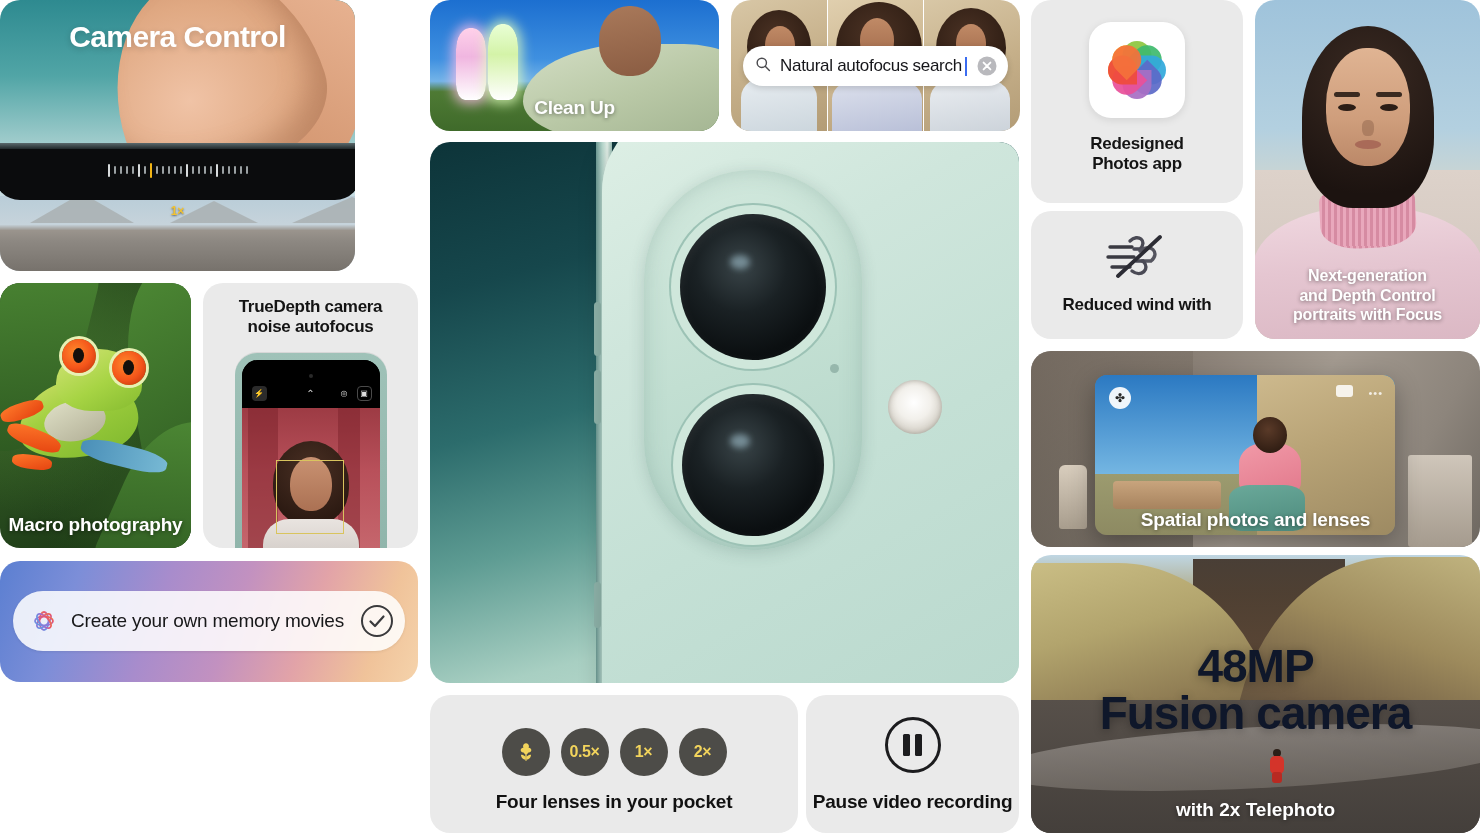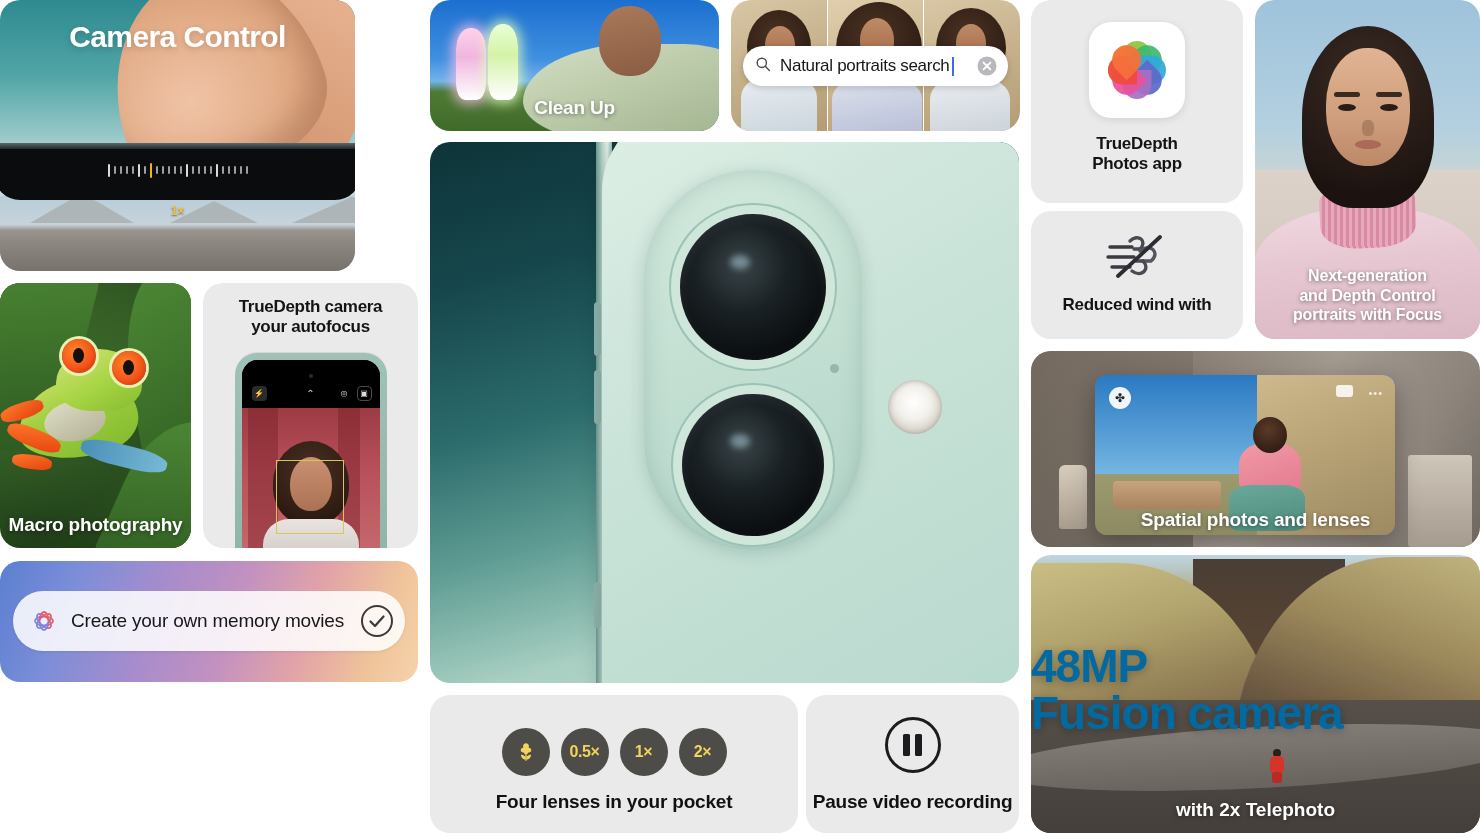--- a/index.html
+++ b/index.html
@@ -430,22 +430,22 @@
   .fc-floor { position:absolute; left:0; right:0; bottom:0; height:48%; background: linear-gradient(180deg,#57504a,#443f3b); }
   .fc-path {
     position:absolute; left:-8%; bottom:16%; width:118%; height:22%;
     background: linear-gradient(180deg,#8b8580,#6e6862);
     border-radius: 50%;
     transform: rotate(-3deg);
     opacity:.85;
   }
   .fc-runner { position:absolute; left:53%; bottom:18%; width:16px; height:34px; }
   .fc-title {
-    position:absolute; left:0; right:0; top: 88px; 
-    color:#0369a1; font-weight:700; letter-spacing:-1px; line-height:1.02;
+    position:absolute; left:0; right:0; top: 88px; text-align:center;
+    color:#0f172a; font-weight:700; letter-spacing:-1px; line-height:1.02;
     text-shadow: 0 2px 10px rgba(0,0,0,.30); z-index:5;
   }
   .fc-l1 { font-size: 46px; }
   .fc-l2 { font-size: 46px; }
   .fc-sub {
     position:absolute; left:0; right:0; bottom: 12px; text-align:center;
     color:#fff; font-size:19px; font-weight:700;
     text-shadow: 0 1px 5px rgba(0,0,0,.45); z-index:5;
   }
 </style>
@@ -512,21 +512,21 @@
       </div>
     <div class="frog-leg" style="left:6px;top:146px;width:56px;height:18px;transform:rotate(22deg);"></div>
     <div class="frog-leg" style="left:0px;top:120px;width:44px;height:16px;transform:rotate(-18deg);"></div>
     <div class="frog-leg" style="left:12px;top:172px;width:40px;height:14px;transform:rotate(8deg);"></div>
     <div class="cap">Macro photography</div>
   </div>
 
   <div class="card gray" id="truedepth-card">
     <div class="lbl-dark td-title">
       <div>TrueDepth camera</div>
-      <div>your autofocus</div>
+      <div>noise autofocus</div>
     </div>
     <div class="td-phone">
       <div class="td-screen">
         <div class="td-view">
           <div class="td-wall" style="left:6px;top:0;width:30px;bottom:0;"></div>
           <div class="td-wall" style="left:96px;top:0;width:22px;bottom:0;"></div>
           <div class="td-person">
             <div class="td-hair"></div>
             <div class="td-face"></div>
             <div class="td-shirt"></div>
@@ -609,21 +609,21 @@
         <div class="ns-body" style="left:6px;width:80px;height:54px;background:linear-gradient(170deg,#eceff3,#ccd3da);"></div>
       </div>
     </div>
     <div class="ns-searchfield">
       <span>
         <svg viewBox="0 0 20 20" width="16" height="16">
           <circle cx="8.5" cy="8.5" r="5.8" fill="none" stroke="#4b4b4f" stroke-width="1.8"></circle>
           <line x1="12.8" y1="12.8" x2="18" y2="18" stroke="#4b4b4f" stroke-width="1.8" stroke-linecap="round"></line>
         </svg>
       </span>
-      <span class="ns-text">Natural portraits search</span>
+      <span class="ns-text">Natural autofocus search</span>
       <span class="ns-caret"></span>
       <span class="ns-clear">
         <svg viewBox="0 0 22 22" width="22" height="22">
           <circle cx="11" cy="11" r="9.5" fill="#b9b9bd"></circle>
           <path d="M7.6 7.6 L14.4 14.4 M14.4 7.6 L7.6 14.4" stroke="#fff" stroke-width="1.9" stroke-linecap="round"></path>
         </svg>
       </span>
     </div>
   </div>
 
@@ -672,21 +672,21 @@
       <div class="petal" style="background:#8dc63f;transform:rotate(0deg) translate(-14.5px,-29px);"></div>
       <div class="petal" style="background:#3fba6e;transform:rotate(45deg) translate(-14.5px,-29px);"></div>
       <div class="petal" style="background:#33a9dc;transform:rotate(90deg) translate(-14.5px,-29px);"></div>
       <div class="petal" style="background:#5c6bc8;transform:rotate(135deg) translate(-14.5px,-29px);"></div>
       <div class="petal" style="background:#a86fc4;transform:rotate(180deg) translate(-14.5px,-29px);"></div>
       <div class="petal" style="background:#e8519a;transform:rotate(225deg) translate(-14.5px,-29px);"></div>
       <div class="petal" style="background:#ef4b3c;transform:rotate(270deg) translate(-14.5px,-29px);"></div>
       <div class="petal" style="background:#f4713b;transform:rotate(315deg) translate(-14.5px,-29px);"></div>
     </div>
     <div class="lbl-dark rp-label">
-      <div>TrueDepth</div>
+      <div>Redesigned</div>
       <div>Photos app</div>
     </div>
   </div>
 
   <div class="card gray" id="reduced-wind">
     <div class="rw-icon">
       <svg viewBox="0 0 74 58" width="74" height="58" fill="none" stroke="#3a3a42" stroke-width="3.4" stroke-linecap="round">
         <path d="M10 20 h22"></path>
         <path d="M8 30 h26"></path>
         <path d="M12 40 h18"></path>

